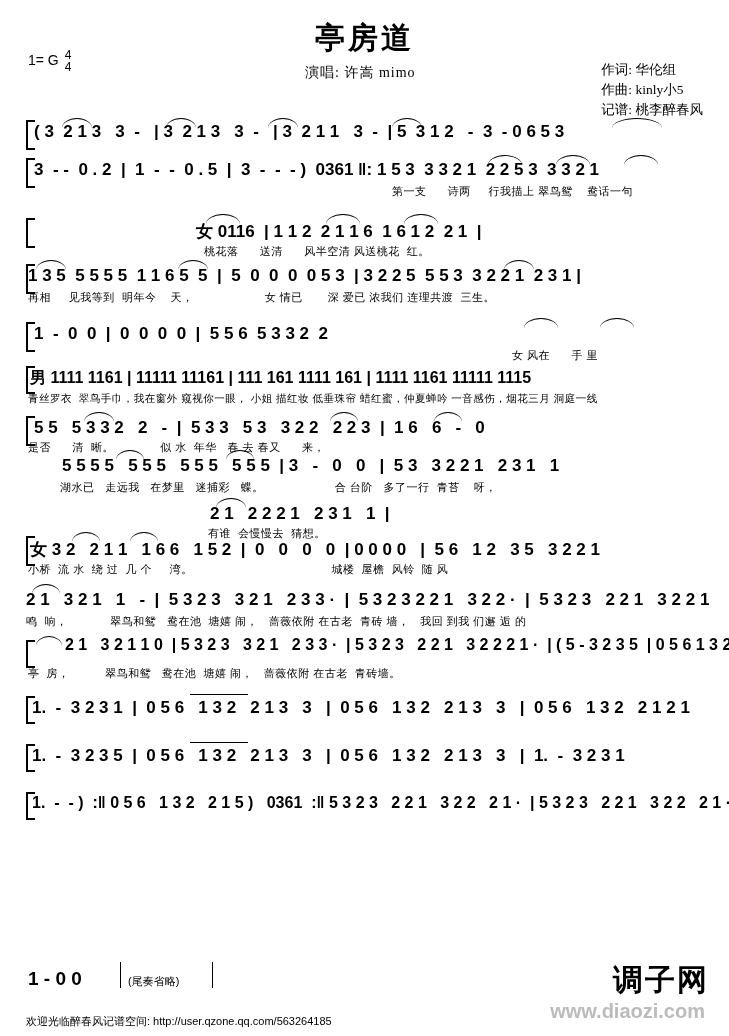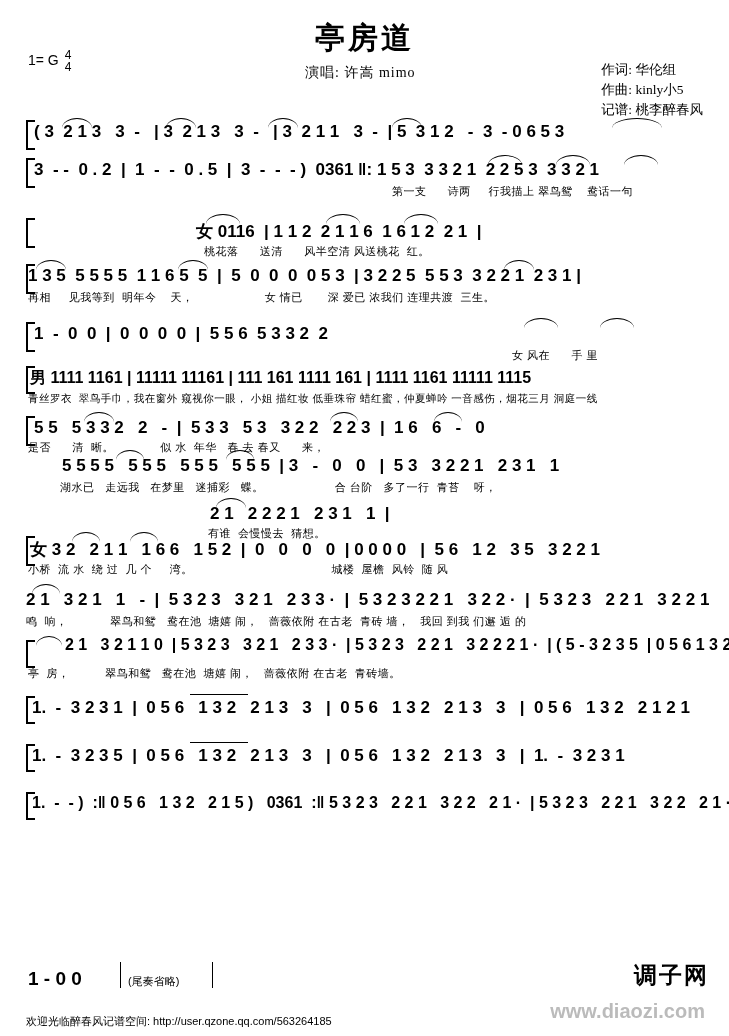--- a/index.html
+++ b/index.html
@@ -22,21 +22,21 @@
 
   .nt{position:absolute;font-family:"Liberation Sans",sans-serif;font-size:17px;font-weight:bold;letter-spacing:0px;white-space:pre;}
   .lyr{position:absolute;font-family:"Liberation Sans",sans-serif;font-size:11px;white-space:pre;letter-spacing:0.5px;}
 
   .brk{position:absolute;border-left:2px solid #000;border-top:2px solid #000;border-bottom:2px solid #000;width:7px;}
   .barline{position:absolute;border-left:1.5px solid #000;}
 
   .slur{position:absolute;border-top:1.6px solid #000;border-radius:50%/100% 100% 0 0;height:9px;}
   .tieline{position:absolute;border-top:1.5px solid #000;}
 
-  .logo{position:absolute;right:20px;top:960px;font-size:23px;font-weight:bold;font-family:"Liberation Serif",serif;letter-spacing:2px;}
+  .logo{position:absolute;right:20px;top:960px;font-size:30px;font-weight:bold;font-family:"Liberation Serif",serif;letter-spacing:2px;}
   .wm{position:absolute;right:24px;top:1000px;font-size:20px;font-weight:bold;color:#bbb;font-family:"Liberation Sans",sans-serif;letter-spacing:0px;}
   .foot{position:absolute;left:26px;top:1014px;font-size:11px;font-family:"Liberation Sans",sans-serif;}
   .endnote{position:absolute;font-size:11px;font-family:"Liberation Sans",sans-serif;}
 </style>
 </head>
 <body>
 
 <div class="page">
 
   <div class="title">亭房道</div>

